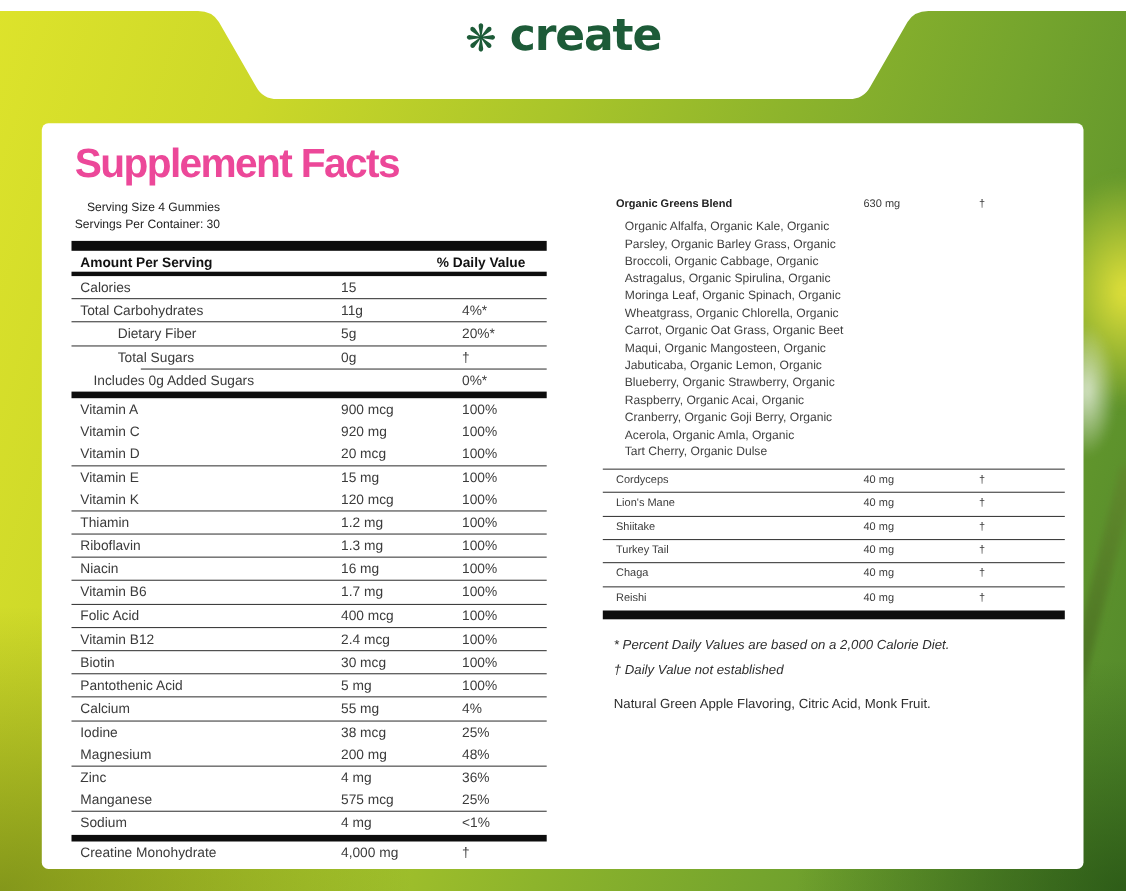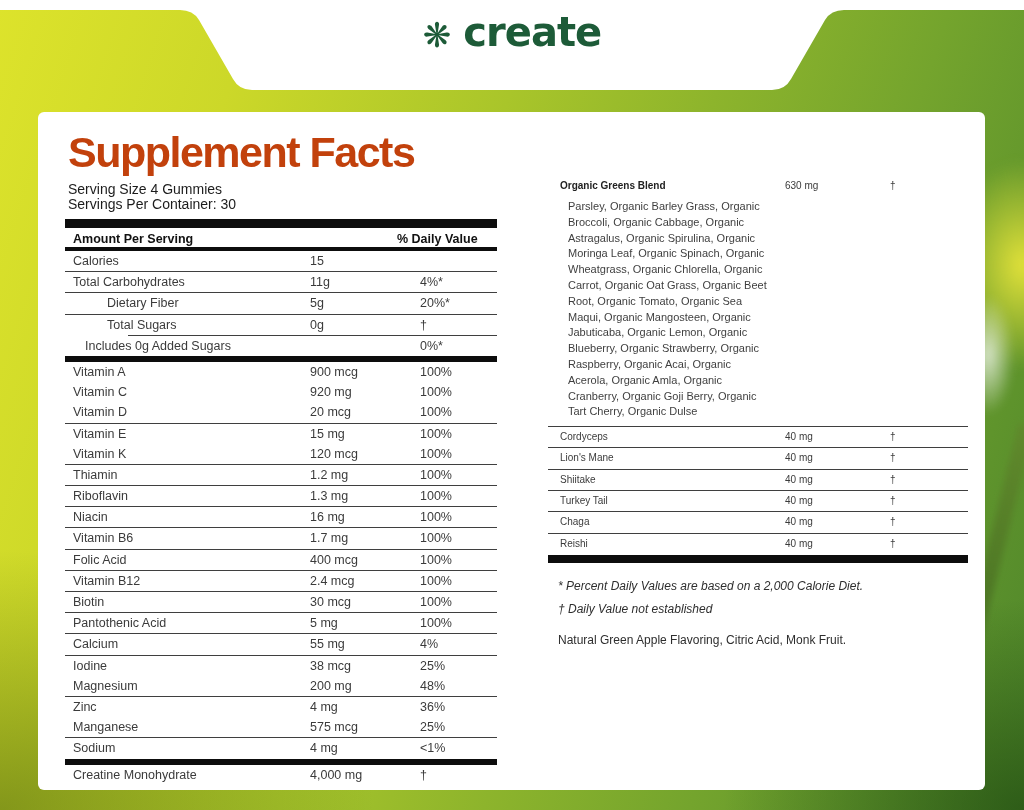--- a/index.html
+++ b/index.html
@@ -18,22 +18,22 @@
     background:linear-gradient(#60892c,#3c661d);transform:rotate(14deg);filter:blur(3px);}
   .header-svg{position:absolute;left:0;top:0;z-index:2;}
   .header-logo{position:absolute;left:0;right:0;top:6px;height:60px;z-index:3;
     display:flex;align-items:center;justify-content:center;gap:12px;color:#1d5b38;}
   .logo-star{font-size:34px;line-height:34px;transform:translateY(-1px);}
   .logo-text{font-family:"DejaVu Sans","Liberation Sans",sans-serif;font-weight:bold;
     font-size:40px;letter-spacing:-1px;transform:translateY(-4px);}
   .card{position:absolute;left:38px;top:112px;width:947px;height:678px;background:#ffffff;
     border-radius:6px;z-index:2;}
   
-  .title{position:absolute;left:30px;top:16px;font-size:43px;font-weight:bold;letter-spacing:-1.5px;color:#c2410c;white-space:nowrap;}
-  .servings{position:absolute;left:30px;top:70px;font-size:14px;line-height:14.5px;color:#1c1c1c;}
+  .title{position:absolute;left:30px;top:16px;font-size:37px;font-weight:bold;letter-spacing:-1.5px;color:#ec4899;white-space:nowrap;}
+  .servings{position:absolute;left:30px;top:70px;font-size:11px;line-height:14.5px;color:#1c1c1c;text-align:right;}
   .ltable{position:absolute;left:27px;top:107px;width:432px;}
   .bar{height:6px;background:#0d0d0d;}
   .bar-lg{height:9px;background:#0d0d0d;}
   .bar-sm{height:4px;background:#0d0d0d;margin-top:1px;}
   .hr{height:0;border-top:1.5px solid #3f3f3f;}
   .hr.short{margin-left:63px;}
   .thead{position:relative;height:18px;line-height:23px;font-size:12.5px;font-weight:bold;color:#111;}
   .thead .h-amt{position:absolute;left:8px;}
   .thead .h-dv{position:absolute;left:332px;}
   .trow{position:relative;height:20.2px;line-height:20.6px;font-size:12.5px;color:#3b3b3b;}
@@ -236,33 +236,33 @@
         </div>
     </div>
 
     <div class="rcol">
       <div class="rrow blend-head">
         <span class="lbl">Organic Greens Blend</span>
         <span class="amt">630 mg</span>
         <span class="dv">†</span>
       </div>
       <div class="blend-lines">
+          <div>Organic Alfalfa, Organic Kale, Organic</div>
           <div>Parsley, Organic Barley Grass, Organic</div>
           <div>Broccoli, Organic Cabbage, Organic</div>
           <div>Astragalus, Organic Spirulina, Organic</div>
           <div>Moringa Leaf, Organic Spinach, Organic</div>
           <div>Wheatgrass, Organic Chlorella, Organic</div>
           <div>Carrot, Organic Oat Grass, Organic Beet</div>
-          <div>Root, Organic Tomato, Organic Sea</div>
           <div>Maqui, Organic Mangosteen, Organic</div>
           <div>Jabuticaba, Organic Lemon, Organic</div>
           <div>Blueberry, Organic Strawberry, Organic</div>
           <div>Raspberry, Organic Acai, Organic</div>
+          <div>Cranberry, Organic Goji Berry, Organic</div>
           <div>Acerola, Organic Amla, Organic</div>
-          <div>Cranberry, Organic Goji Berry, Organic</div>
           <div>Tart Cherry, Organic Dulse</div>
         </div>
       <div class="rtable">
           <div class="hr"></div>
           <div class="rrow">
             <span class="lbl">Cordyceps</span>
             <span class="amt">40 mg</span>
             <span class="dv">†</span>
           </div>
           <div class="hr"></div>

